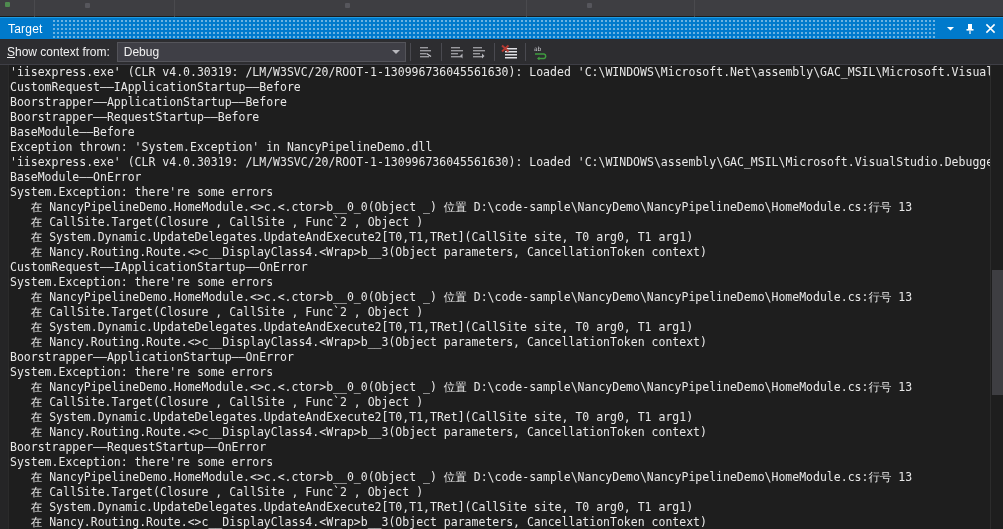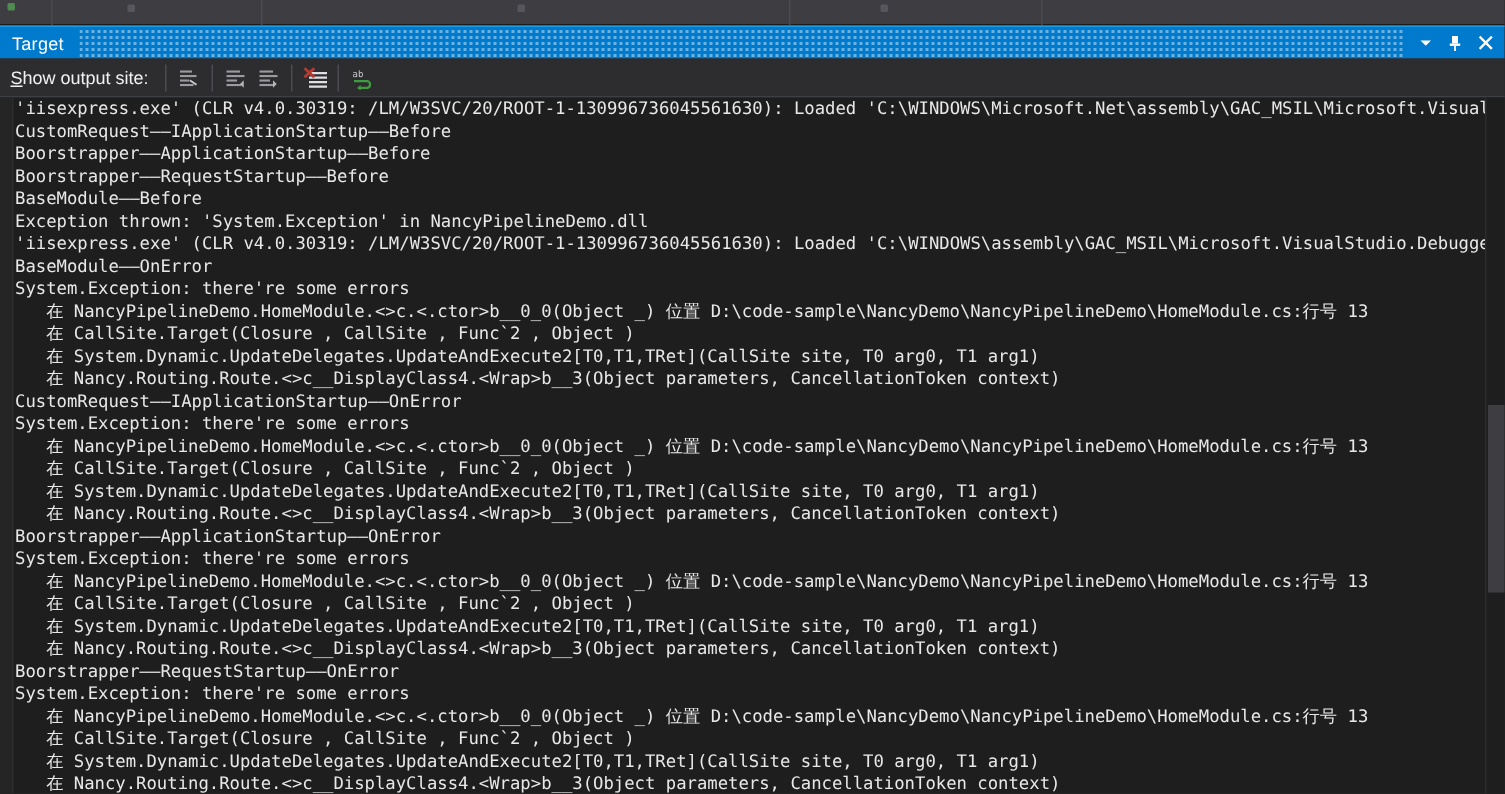--- a/index.html
+++ b/index.html
@@ -229,22 +229,26 @@
   </span>
 
   <span class="tb-btn" style="margin-right:3px">
     <svg width="11" height="11" viewBox="0 0 11 11" aria-hidden="true">
       <path d="M1.4 1.4 L9.6 9.6 M9.6 1.4 L1.4 9.6" stroke="#ffffff" stroke-width="1.5" fill="none"></path>
     </svg>
   </span>
 </div>
 
 <div class="output-toolbar">
-  <span class="toolbar-label"><u>S</u><span>how output site:</span></span>
-
+  <span class="toolbar-label"><u>S</u><span>how context from:</span></span>
+
+  <div class="combo">
+    <span class="combo-value" title="Debug">Debug</span>
+    <span class="combo-arrow"></span>
+  </div>
 
   <span class="tool-sep"></span>
 
   <span class="tool-icon">
     <svg width="16" height="16" viewBox="0 0 16 16" aria-hidden="true">
       <rect x="2" y="3" width="8" height="1.4" fill="#9a9a9f"></rect>
       <rect x="2" y="6" width="11" height="1.4" fill="#9a9a9f"></rect>
       <rect x="2" y="9" width="6" height="1.4" fill="#9a9a9f"></rect>
       <rect x="2" y="12" width="9" height="1.4" fill="#9a9a9f"></rect>
       <path d="M8.5 9.5 L13 12.5" stroke="#c7c7cc" stroke-width="1.3" fill="none"></path>

